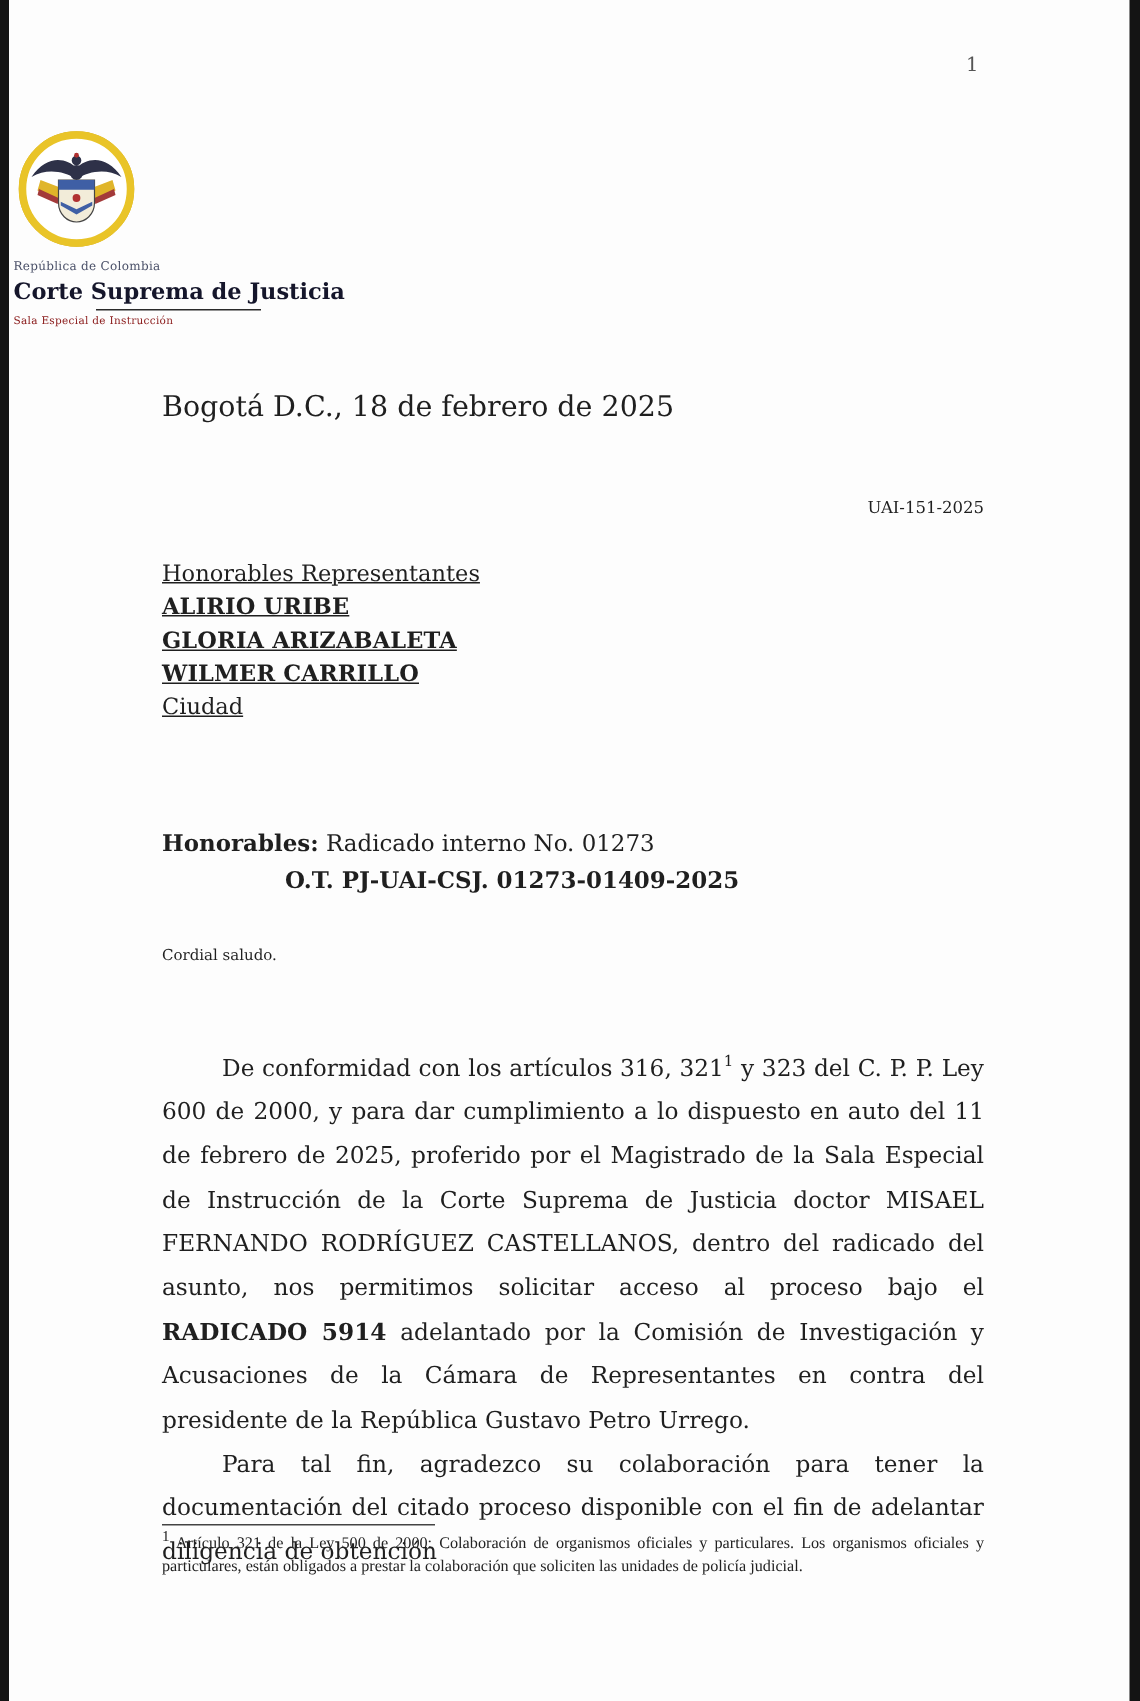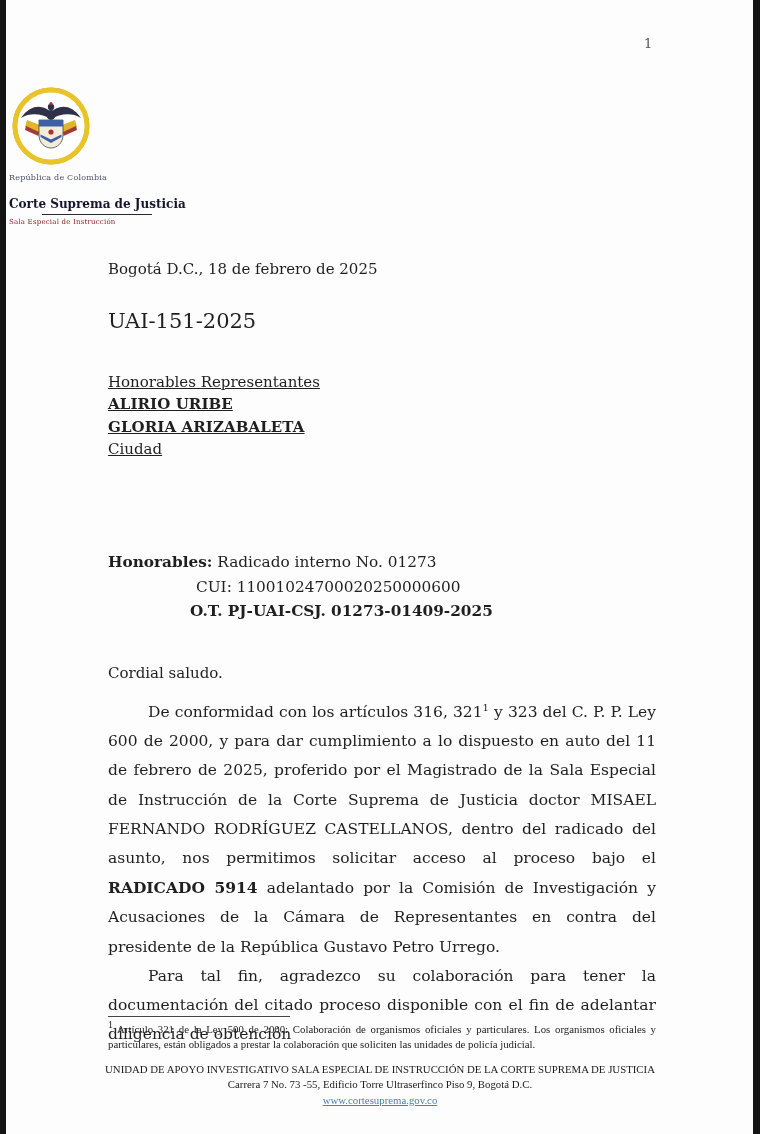--- a/index.html
+++ b/index.html
@@ -11,41 +11,41 @@
   .edge { position:absolute; top:0; height:100%; background:#141414; }
   .edge.left  { left:0; width:6px; }
   .edge.right { right:0; width:7px; }
 
   .page-number { position:absolute; top:36px; left:644px; font-size:13px; color:#555; }
 
   
   .letterhead { position:absolute; top:84px; left:0; width:100%; text-align:left; }
   .letterhead-inner { position:relative; left:9px; display:inline-block; }
   .lh-republic { font-size:8px; color:#4a5068; margin-top:1px; letter-spacing:0.2px; }
-  .lh-court    { font-size:12px; font-weight:bold; color:#15162b; margin-top:15px; }
+  .lh-court    { font-size:15px; font-weight:bold; color:#15162b; margin-top:3px; }
   .lh-rule     { width:110px; border:0; border-top:1.2px solid #2a2a2a; margin:3px auto 3px; }
   .lh-chamber  { font-size:7px; font-weight:normal; color:#8a1a1a; letter-spacing:0.2px; }
 
   
   .content { position:absolute; left:108px; top:0; width:548px; }
   .abs { position:absolute; left:0; right:0; }
 
-  .date-line { top:260px; font-size:15px; }
-  .ref-number { top:309px; font-size:21px; text-align:left; }
+  .date-line { top:260px; font-size:19px; }
+  .ref-number { top:332px; font-size:11px; text-align:right; }
 
   .recipients { top:371px; font-size:15px; line-height:22.3px;text-decoration:underline; }
   .recipients .bold { font-weight:bold; letter-spacing:0.1px; }
   a.link { color:#4a7ebb; text-decoration:underline; cursor:pointer; }
 
   .reference { top:550px; font-size:15.3px; line-height:24.6px; }
   .reference .label { font-weight:bold; }
   .ref-indent-1 { padding-left:88px; }
   .ref-indent-2 { padding-left:82px; font-weight:bold; }
 
-  .greeting { top:664px; font-size:15px; }
+  .greeting { top:632px; font-size:10px; }
 
   .paras { top:698px; }
   .para {
     margin:0; font-size:15.5px; line-height:29.2px;
     text-align:justify; text-indent:40px;
   }
   .para + .para { }
   .para sup, .fn-text sup { font-size:10px; line-height:0; }
   .para .bold { font-weight:bold; }
 
@@ -102,41 +102,36 @@
   <div class="content">
 
     <div class="abs date-line">Bogotá D.C., 18 de febrero de 2025</div>
 
     <div class="abs ref-number">UAI-151-2025</div>
 
     <div class="abs recipients">
       <div>Honorables Representantes</div>
       <div class="bold">ALIRIO URIBE</div>
       <div class="bold">GLORIA ARIZABALETA</div>
+      <div class="bold">WILMER CARRILLO</div>
       <div>Ciudad</div>
     </div>
 
     <div class="abs reference">
       <div><span class="label">Honorables:</span><span> Radicado interno No. 01273</span></div>
-      <div class="ref-indent-1">CUI: 11001024700020250000600</div>
       <div class="ref-indent-2">O.T. PJ-UAI-CSJ. 01273-01409-2025</div>
     </div>
 
     <div class="abs greeting">Cordial saludo.</div>
 
     <div class="abs paras">
       <p class="para"><span>De conformidad con los artículos 316, 321</span><sup>1</sup><span> y 323 del C. P. P. Ley 600 de 2000, y para dar cumplimiento a lo dispuesto en auto del 11 de febrero de 2025, proferido por el Magistrado de la Sala Especial de Instrucción de la Corte Suprema de Justicia doctor MISAEL FERNANDO RODRÍGUEZ CASTELLANOS, dentro del radicado del asunto, nos permitimos solicitar acceso al proceso bajo el </span><span class="bold">RADICADO 5914</span><span> adelantado por la Comisión de Investigación y Acusaciones de la Cámara de Representantes en contra del presidente de la República Gustavo Petro Urrego.</span></p>
       <p class="para">Para tal fin, agradezco su colaboración para tener la documentación del citado proceso disponible con el fin de adelantar diligencia de obtención</p>
     </div>
 
   </div>
 
   <div class="footnote">
     <hr class="fn-rule">
     <p class="fn-text"><sup>1</sup><span> Artículo 321 de la Ley 500 de 2000: Colaboración de organismos oficiales y particulares. Los organismos oficiales y particulares, están obligados a prestar la colaboración que soliciten las unidades de policía judicial.</span></p>
   </div>
 
-  <div class="footer">
-    <div>UNIDAD DE APOYO INVESTIGATIVO SALA ESPECIAL DE INSTRUCCIÓN DE LA CORTE SUPREMA DE JUSTICIA</div>
-    <div>Carrera 7 No. 73 -55, Edificio Torre Ultraserfinco Piso 9, Bogotá D.C.</div>
-    <div><a class="link">www.cortesuprema.gov.co</a></div>
-  </div>
 </div>
 
 </body></html>

